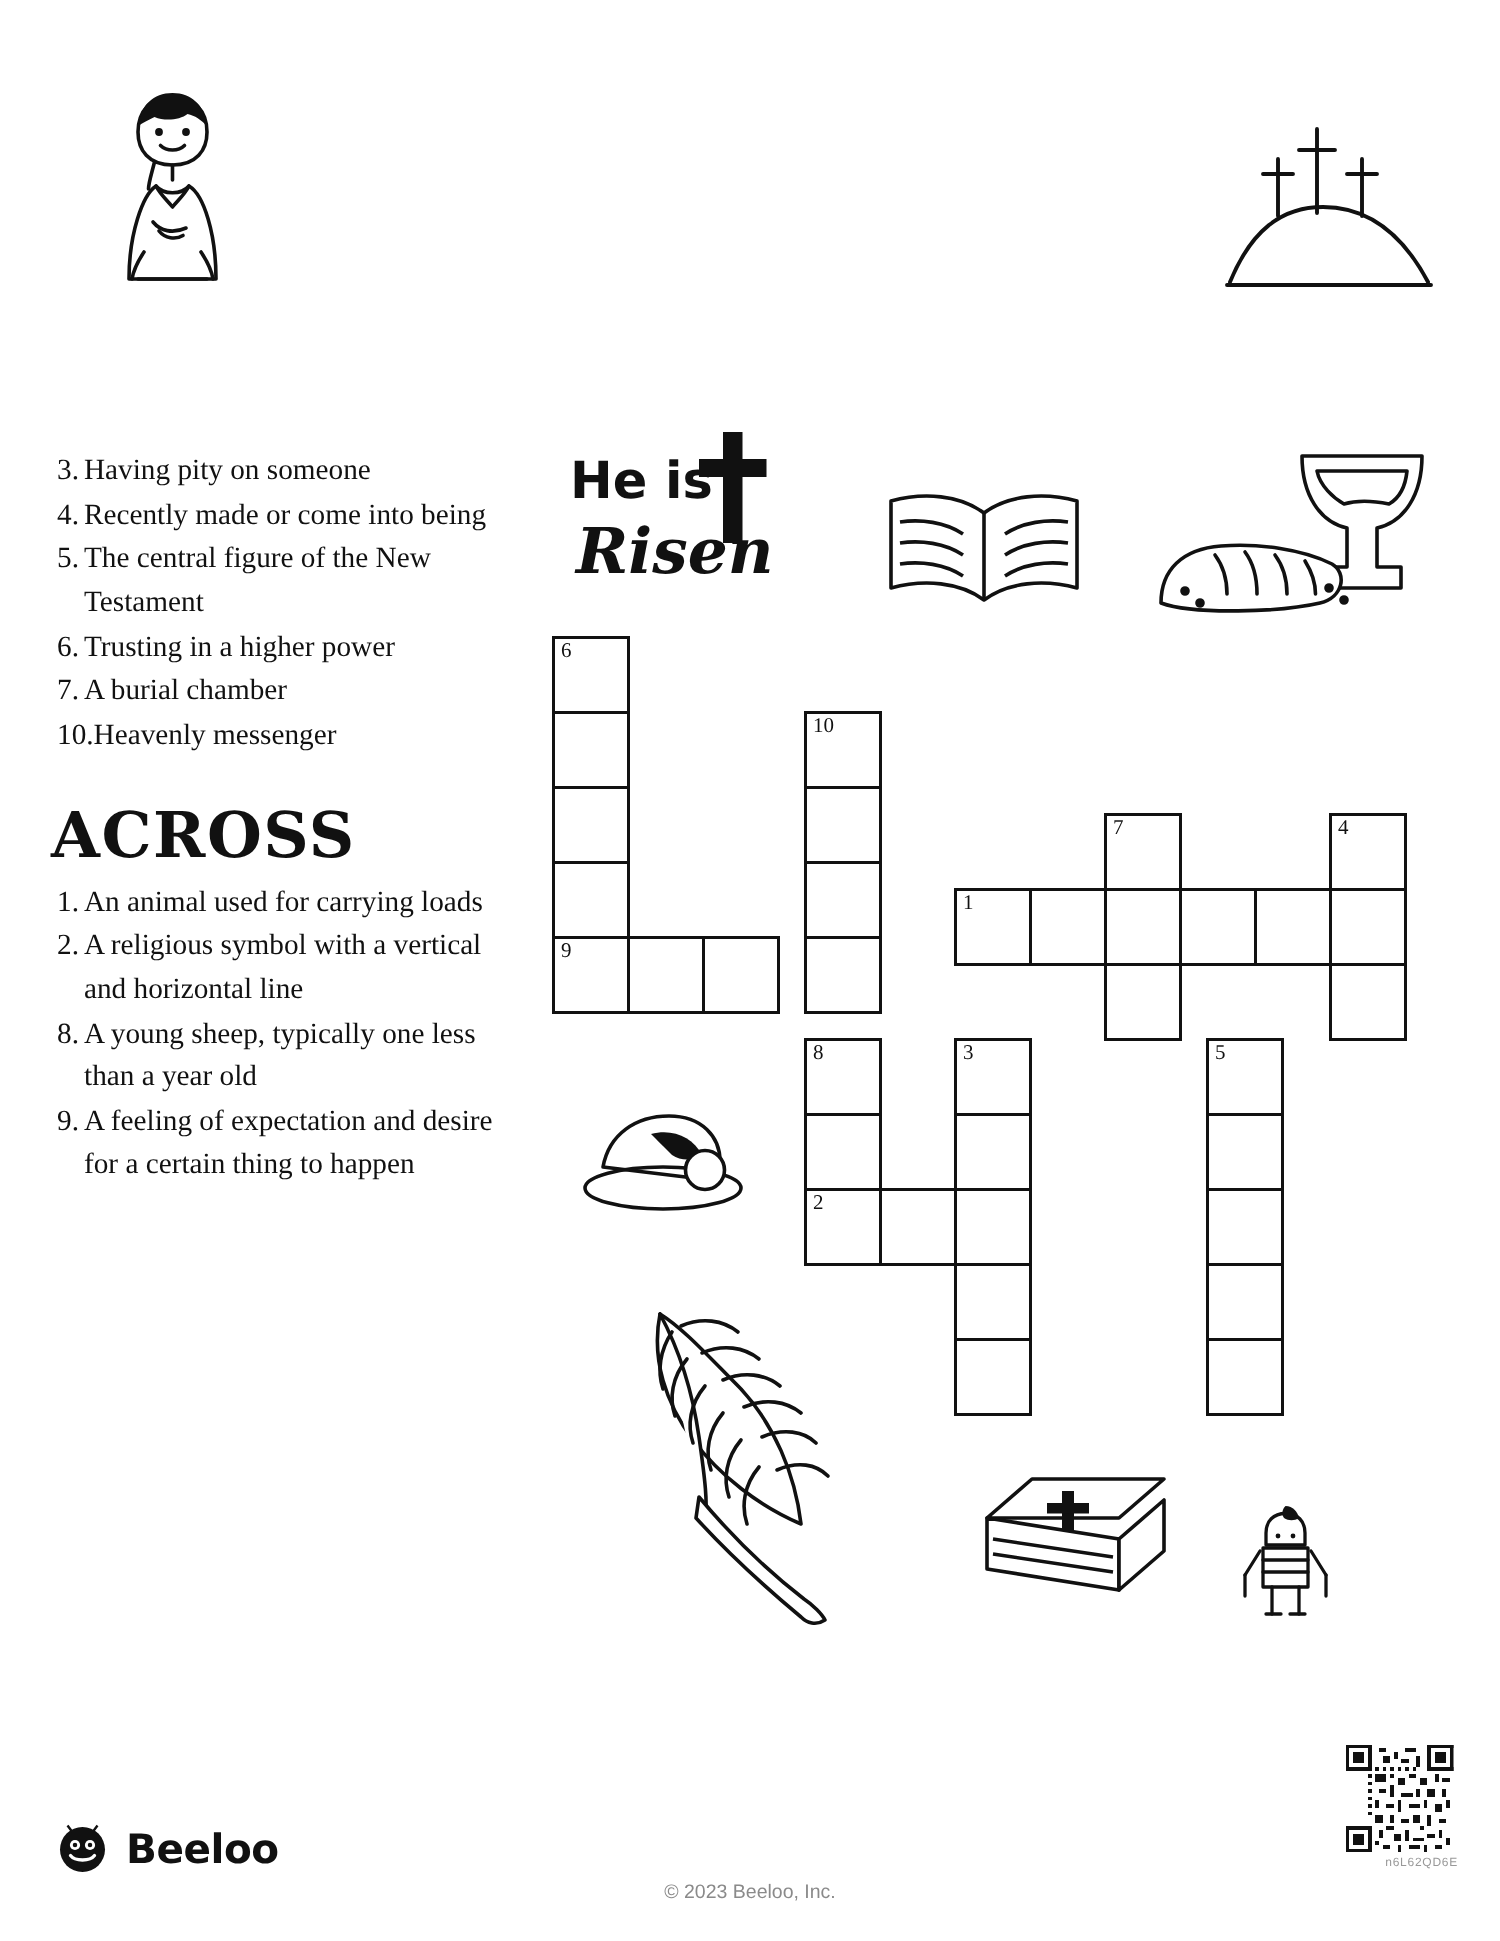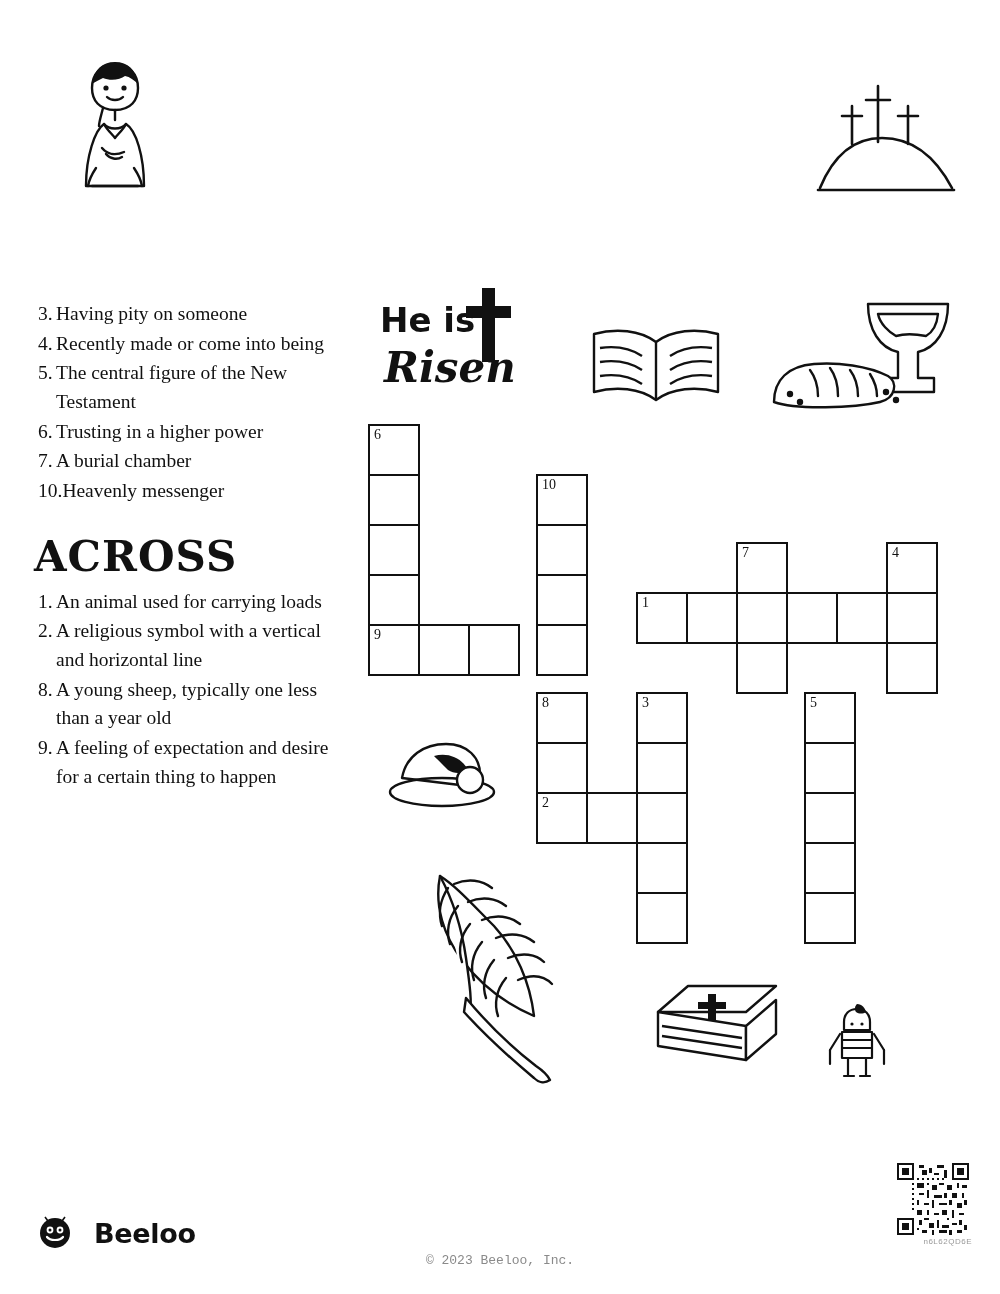--- a/index.html
+++ b/index.html
@@ -103,33 +103,33 @@
   #bible-open { left: 566px; top: 326px; width: 180px; height: 90px; }
   #chalice-bread { left: 760px; top: 296px; width: 200px; height: 130px; }
   #tomb { left: 382px; top: 736px; width: 120px; height: 80px; }
   #palm { left: 396px; top: 862px; width: 230px; height: 230px; }
   #bible-closed { left: 648px; top: 976px; width: 140px; height: 100px; }
   #soldier { left: 822px; top: 1000px; width: 70px; height: 100px; }
 
   
   .footer-logo {
     position: absolute; left: 38px; bottom: 44px;
-    display: flex; align-items: center; gap: 22px;
+    display: flex; align-items: center; gap: 12px;
   }
   .footer-logo .bee { width: 34px; height: 34px; }
   .footer-logo .brand {
     font-family: "DejaVu Sans", sans-serif;
     font-weight: bold;
     font-size: 27px;
     letter-spacing: -0.3px;
   }
   .copyright {
     position: absolute; left: 0; width: 1000px; bottom: 26px;
     text-align: center;
-    font-family: Liberation Mono, monospace;
+    font-family: Liberation Sans, sans-serif;
     font-size: 13px;
     color: #8a8a8a;
     margin-top: 32px;
   }
   .qr-wrap {
     position: absolute; right: 28px; bottom: 48px;
     width: 78px; text-align: right;
   }
   .qr {
     width: 72px; height: 72px;

